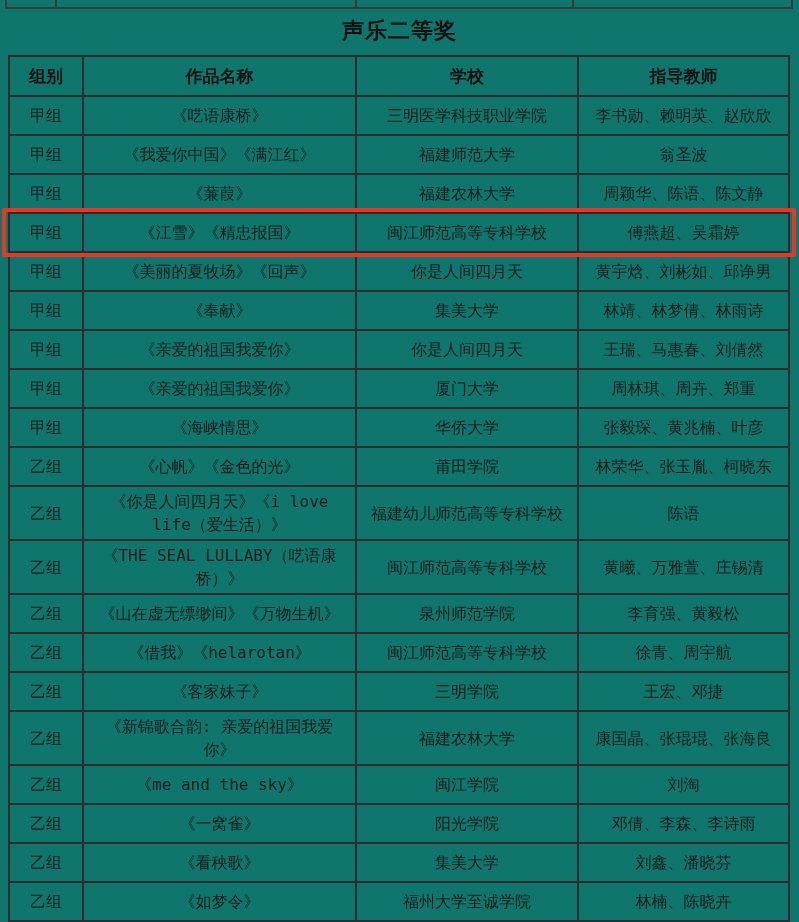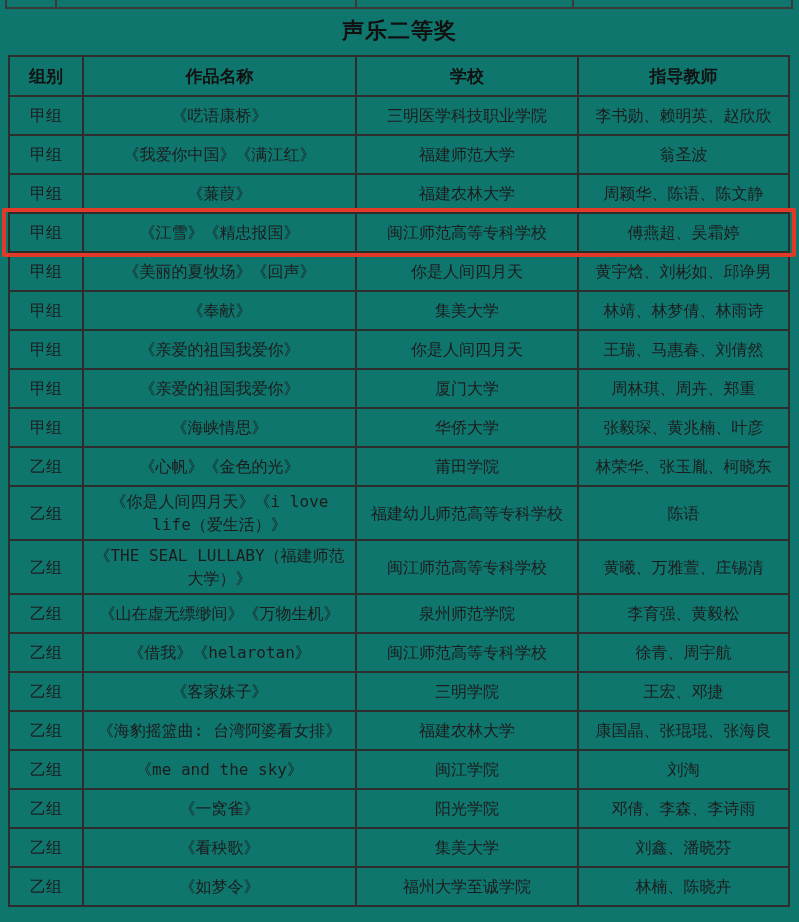--- a/index.html
+++ b/index.html
@@ -181,21 +181,21 @@
       <td>林荣华、张玉胤、柯晓东</td>
     </tr>
         <tr>
       <td>乙组</td>
       <td>《你是人间四月天》《i love life（爱生活）》</td>
       <td>福建幼儿师范高等专科学校</td>
       <td>陈语</td>
     </tr>
         <tr>
       <td>乙组</td>
-      <td>《THE SEAL LULLABY（福建师范大学）》</td>
+      <td>《THE SEAL LULLABY（呓语康桥）》</td>
       <td>闽江师范高等专科学校</td>
       <td>黄曦、万雅萱、庄锡清</td>
     </tr>
         <tr>
       <td>乙组</td>
       <td>《山在虚无缥缈间》《万物生机》</td>
       <td>泉州师范学院</td>
       <td>李育强、黄毅松</td>
     </tr>
         <tr>
@@ -205,21 +205,21 @@
       <td>徐青、周宇航</td>
     </tr>
         <tr>
       <td>乙组</td>
       <td>《客家妹子》</td>
       <td>三明学院</td>
       <td>王宏、邓捷</td>
     </tr>
         <tr>
       <td>乙组</td>
-      <td>《海豹摇篮曲: 台湾阿婆看女排》</td>
+      <td>《新锦歌合韵: 亲爱的祖国我爱你》</td>
       <td>福建农林大学</td>
       <td>康国晶、张琨琨、张海良</td>
     </tr>
         <tr>
       <td>乙组</td>
       <td>《me and the sky》</td>
       <td>闽江学院</td>
       <td>刘淘</td>
     </tr>
         <tr>

